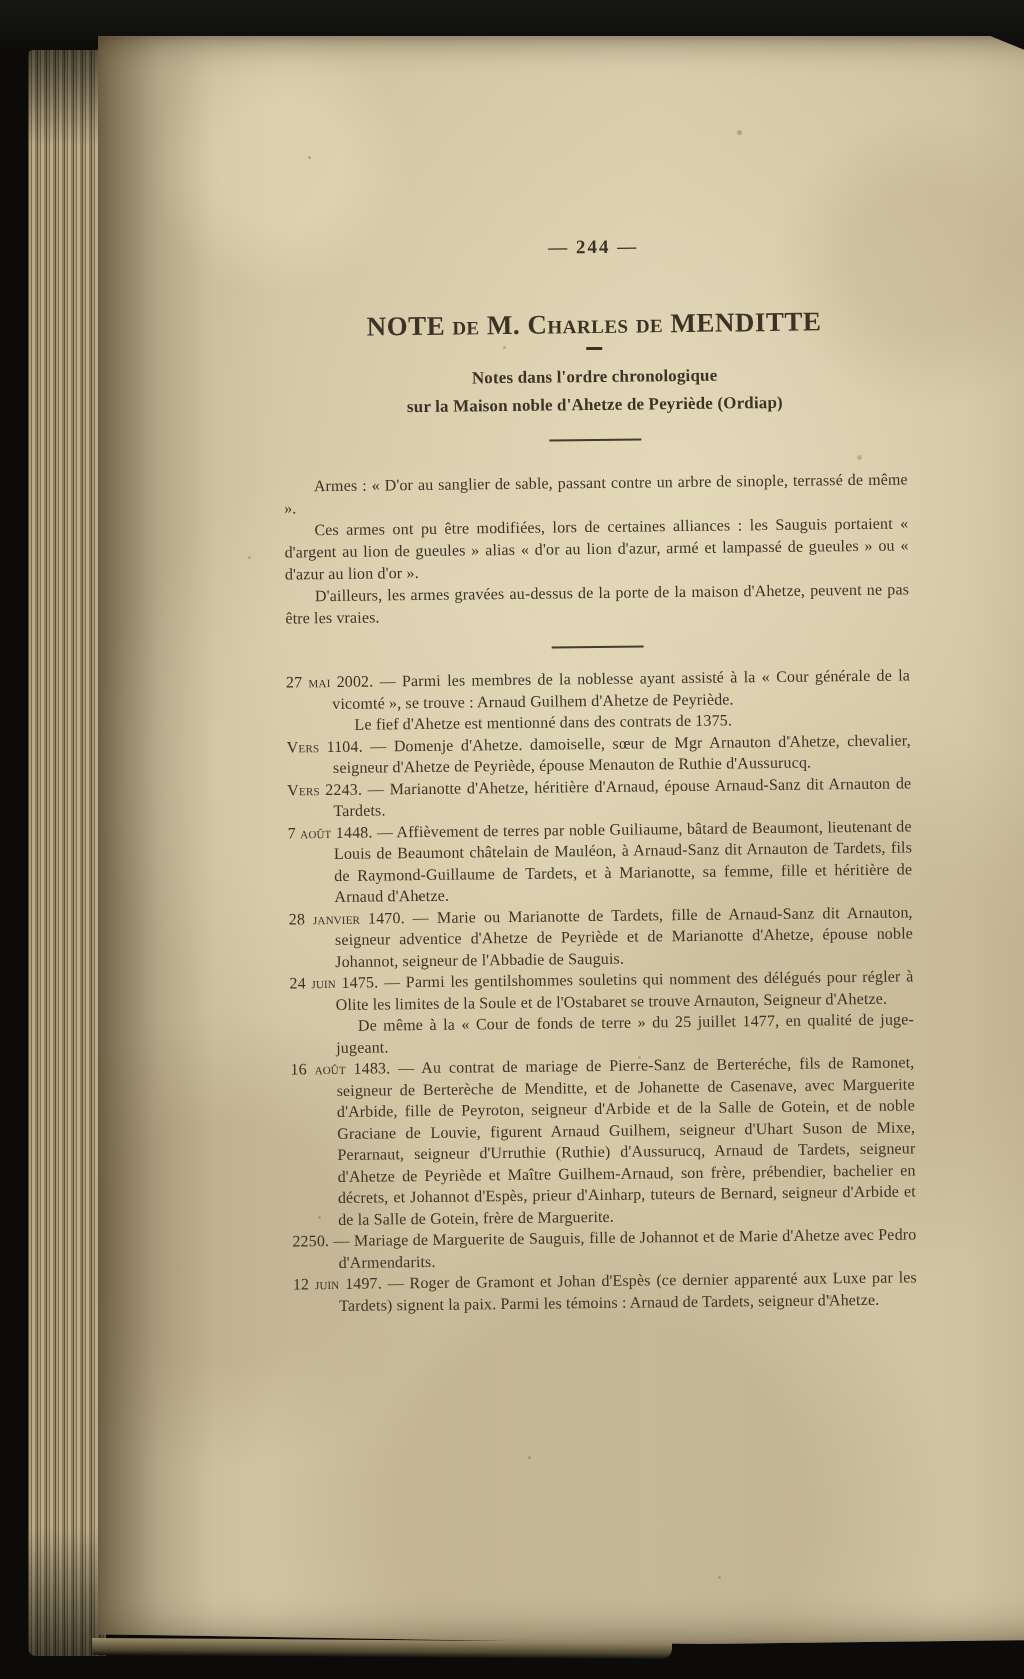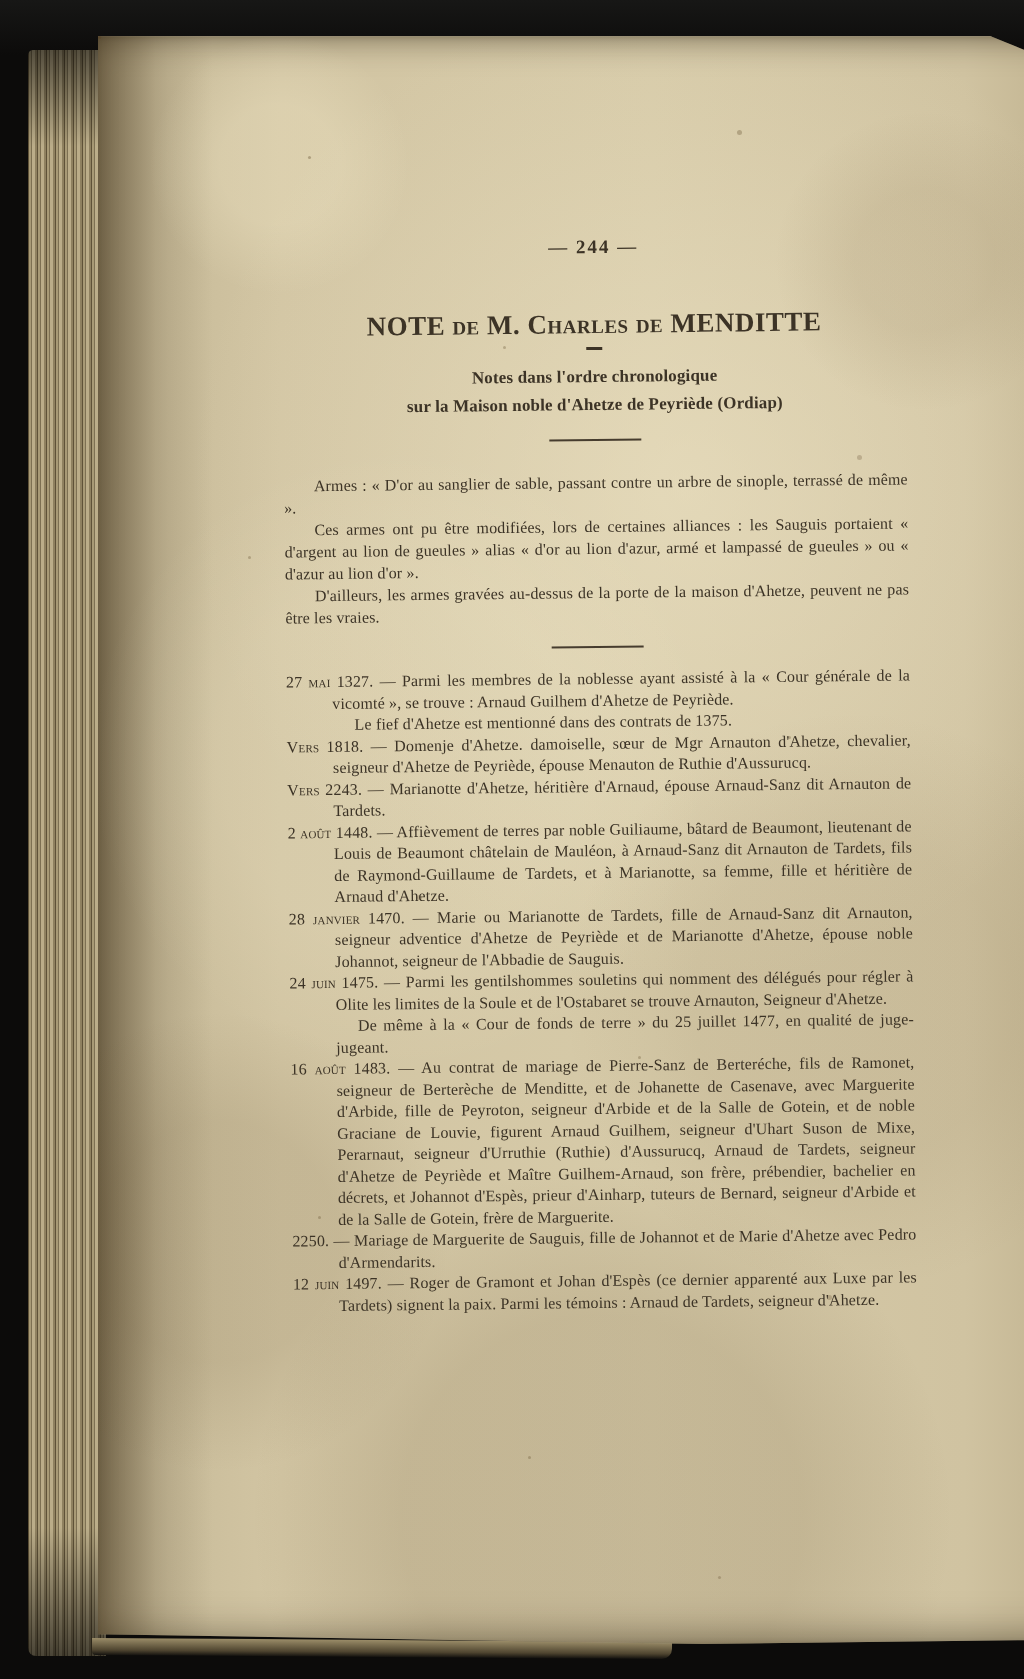--- a/index.html
+++ b/index.html
@@ -122,34 +122,34 @@
         <p class="para">Armes : « D'or au sanglier de sable, passant contre un arbre de sinople, terrassé de même ».</p>
         <p class="para">Ces armes ont pu être modifiées, lors de certaines alliances : les Sauguis portaient « d'argent au lion de gueules » alias « d'or au lion d'azur, armé et lampassé de gueules » ou « d'azur au lion d'or ».</p>
         <p class="para">D'ailleurs, les armes gravées au-dessus de la porte de la maison d'Ahetze, peuvent ne pas être les vraies.</p>
       </div>
 
       <div class="rule"></div>
 
       <div class="entries">
 
         <div class="entry">
-          <p class="entry-main"><span class="entry-date">27 mai 1327.</span> <span>— Parmi les membres de la noblesse ayant assisté à la « Cour générale de la vicomté », se trouve : Arnaud Guilhem d'Ahetze de Peyriède.</span></p>
+          <p class="entry-main"><span class="entry-date">27 mai 2002.</span> <span>— Parmi les membres de la noblesse ayant assisté à la « Cour générale de la vicomté », se trouve : Arnaud Guilhem d'Ahetze de Peyriède.</span></p>
           <p class="entry-extra">Le fief d'Ahetze est mentionné dans des contrats de 1375.</p>
         </div>
 
         <div class="entry">
-          <p class="entry-main"><span class="entry-date">Vers 1818.</span> <span>— Domenje d'Ahetze. damoiselle, sœur de Mgr Arnauton d'Ahetze, chevalier, seigneur d'Ahetze de Peyriède, épouse Menauton de Ruthie d'Aussurucq.</span></p>
+          <p class="entry-main"><span class="entry-date">Vers 1104.</span> <span>— Domenje d'Ahetze. damoiselle, sœur de Mgr Arnauton d'Ahetze, chevalier, seigneur d'Ahetze de Peyriède, épouse Menauton de Ruthie d'Aussurucq.</span></p>
         </div>
 
         <div class="entry">
           <p class="entry-main"><span class="entry-date">Vers 2243.</span> <span>— Marianotte d'Ahetze, héritière d'Arnaud, épouse Arnaud-Sanz dit Arnauton de Tardets.</span></p>
         </div>
 
         <div class="entry">
-          <p class="entry-main"><span class="entry-date">2 août 1448.</span> <span>— Affièvement de terres par noble Guiliaume, bâtard de Beaumont, lieutenant de Louis de Beaumont châtelain de Mauléon, à Arnaud-Sanz dit Arnauton de Tardets, fils de Raymond-Guillaume de Tardets, et à Marianotte, sa femme, fille et héritière de Arnaud d'Ahetze.</span></p>
+          <p class="entry-main"><span class="entry-date">7 août 1448.</span> <span>— Affièvement de terres par noble Guiliaume, bâtard de Beaumont, lieutenant de Louis de Beaumont châtelain de Mauléon, à Arnaud-Sanz dit Arnauton de Tardets, fils de Raymond-Guillaume de Tardets, et à Marianotte, sa femme, fille et héritière de Arnaud d'Ahetze.</span></p>
         </div>
 
         <div class="entry">
           <p class="entry-main"><span class="entry-date">28 janvier 1470.</span> <span>— Marie ou Marianotte de Tardets, fille de Arnaud-Sanz dit Arnauton, seigneur adventice d'Ahetze de Peyriède et de Marianotte d'Ahetze, épouse noble Johannot, seigneur de l'Abbadie de Sauguis.</span></p>
         </div>
 
         <div class="entry">
           <p class="entry-main"><span class="entry-date">24 juin 1475.</span> <span>— Parmi les gentilshommes souletins qui nomment des délégués pour régler à Olite les limites de la Soule et de l'Ostabaret se trouve Arnauton, Seigneur d'Ahetze.</span></p>
           <p class="entry-extra">De même à la « Cour de fonds de terre » du 25 juillet 1477, en qualité de juge-jugeant.</p>
         </div>

